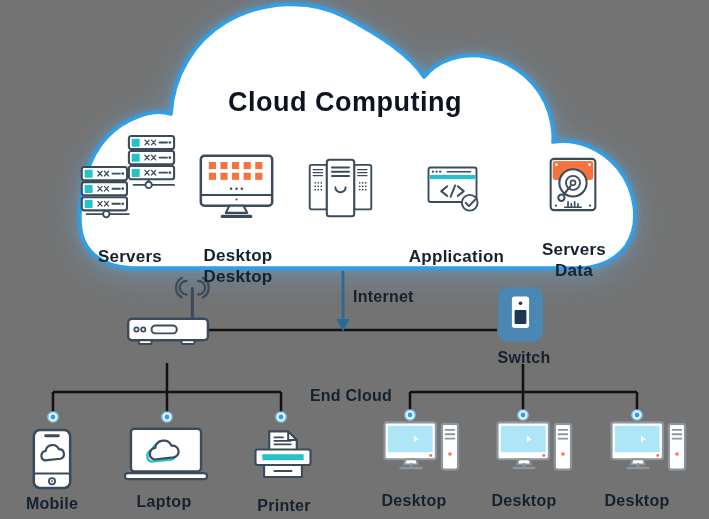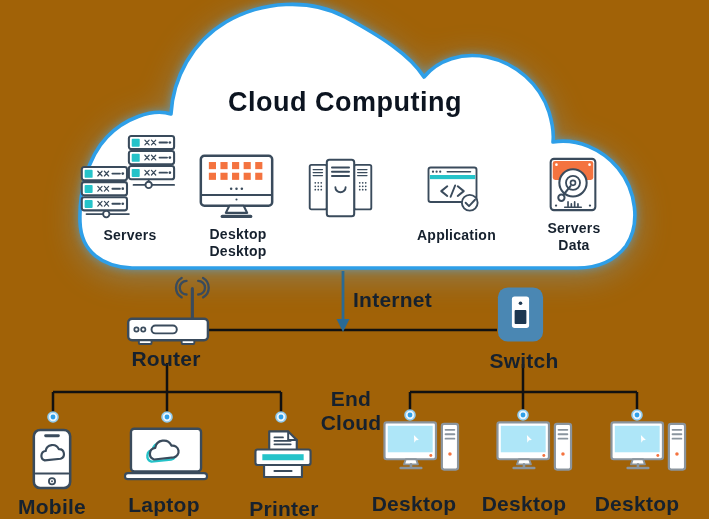--- a/index.html
+++ b/index.html
@@ -2,26 +2,26 @@
 <html style="--cloud-outline: #2E9FE8; --icon-outline: #3A4B5C; --teal-accent: #25C3C9; --orange-accent: #F4733F; --switch-blue: #4A87B3; --switch-dark: #1D3750; --arrow-blue: #2A6A94; --connector-black: #111111; --desktop-gray: #8B959E; --screen-cyan: #AEE6F8; --node-blue: #2E9FE8; --text-ink: #16212E;"><head>
 <meta charset="utf-8">
 <style>
   :root{
     --cloud-outline:#2E9FE8; --icon-outline:#3A4B5C; --teal-accent:#25C3C9;
     --orange-accent:#F4733F; --switch-blue:#4A87B3; --switch-dark:#1D3750;
     --arrow-blue:#2A6A94; --connector-black:#111111; --desktop-gray:#8B959E;
     --screen-cyan:#AEE6F8; --node-blue:#2E9FE8; --text-ink:#16212E;
   }
   html,body{margin:0;padding:0;background:#fff;}
-  #stage{position:relative;width:709px;height:519px;background:#a16207;overflow:hidden;
+  #stage{position:relative;width:709px;height:519px;background:#737373;overflow:hidden;
          font-family:"Liberation Sans",sans-serif;}
   #stage svg{position:absolute;overflow:visible;}
   .lbl{position:absolute;text-align:center;color:var(--text-ink);font-weight:700;letter-spacing:.25px;}
-  .s14{font-size:14px;line-height:1.22;}
-  .s15{font-size:21px;line-height:1.15;}
+  .s14{font-size:17px;line-height:1.22;margin-top:20px;}
+  .s15{font-size:16px;line-height:1.15;}
   .title{position:absolute;text-align:center;color:#0c1420;font-weight:800;font-size:27px;letter-spacing:.5px;}
   
   .nv {stroke:var(--icon-outline);fill:none;stroke-linecap:round;stroke-linejoin:round;}
   .nvw{stroke:var(--icon-outline);fill:#fff;stroke-linecap:round;stroke-linejoin:round;}
   .fnav{fill:var(--icon-outline);stroke:none;}
   .tl {fill:var(--teal-accent);stroke:none;}
   .org{fill:var(--orange-accent);stroke:none;}
   .gr {stroke:var(--desktop-gray);fill:none;stroke-linecap:round;stroke-linejoin:round;}
   .grw{stroke:var(--desktop-gray);fill:#fff;stroke-linecap:round;stroke-linejoin:round;}
   .ln {stroke:var(--connector-black);stroke-width:2.5;fill:none;}
@@ -223,21 +223,20 @@
   <svg width="78" height="51.5" viewBox="0 0 106 70" style="left:610px;top:421px">
       <use href="#g-desktop"></use>
     </svg>
 
   <div class="lbl s14" style="left:80px;top:227px;width:100px">Servers</div>
   <div class="lbl s14" style="left:198px;top:226px;width:80px">Desktop Desktop</div>
   <div class="lbl s14" style="left:399px;top:227px;width:115px">Application</div>
   <div class="lbl s14" style="left:534px;top:220px;width:80px">Servers Data</div>
 
   <div class="lbl s15" style="left:353px;top:288px;width:90px;text-align:left">Internet</div>
-  <div class="lbl s15" style="left:121px;top:347px;width:90px">Router</div>
   <div class="lbl s15" style="left:479px;top:349px;width:90px">Switch</div>
   <div class="lbl s15" style="left:303px;top:387px;width:96px">End Cloud</div>
 
   <div class="lbl s15" style="left:7px;top:495px;width:90px">Mobile</div>
   <div class="lbl s15" style="left:239px;top:497px;width:90px">Printer</div>
   <div class="lbl s15" style="left:119px;top:493px;width:90px">Laptop</div>
   <div class="lbl s15" style="left:369px;top:492px;width:90px">Desktop</div>
   <div class="lbl s15" style="left:478px;top:492px;width:92px">Desktop</div>
   <div class="lbl s15" style="left:592px;top:492px;width:90px">Desktop</div>
 

